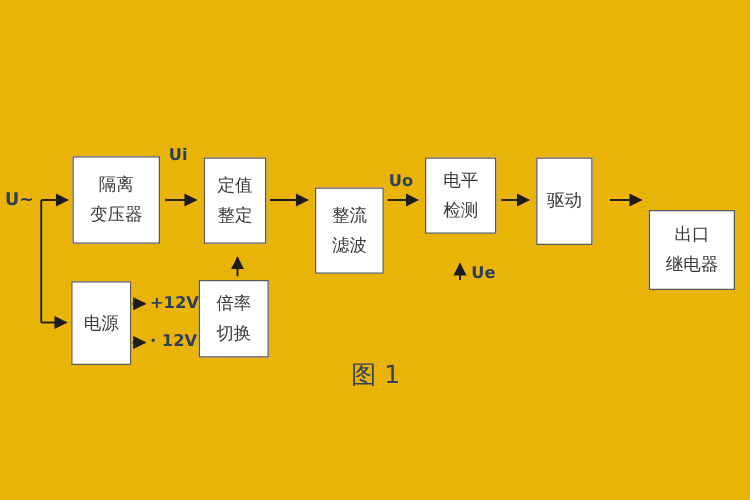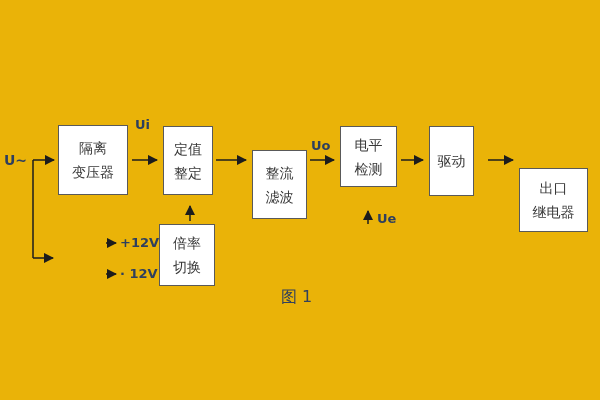--- a/index.html
+++ b/index.html
@@ -13,21 +13,21 @@
     display:flex; flex-direction:column; align-items:center; justify-content:center;
     gap:10px; color:#383838; font-size:14px; line-height:1;
   }
   .box span { white-space:nowrap; }
   .lbl {
     position:absolute; color:#2e3f5e; font-weight:700;
     font-size:13px; line-height:1; white-space:nowrap;
   }
   .lbl-big { font-size:14px; }
   .caption {
-    position:absolute; color:#33415c; font-size:16px; line-height:1;
+    position:absolute; color:#33415c; font-size:20px; line-height:1;
   }
   svg.connectors { position:absolute; left:0; top:0; width:600px; height:400px; }
   svg .wire { stroke:#1c1c1c; stroke-width:1.5; fill:none; }
 </style>
 </head>
 <body>
 
 <div class="canvas">
 
   <svg class="connectors" viewBox="0 0 600 400" xmlns="http://www.w3.org/2000/svg">
@@ -72,20 +72,23 @@
 
   <div class="box" style="left:429px; top:126px; width:45px; height:70px;">
     <span>驱动</span>
   </div>
 
   <div class="box" style="left:519px; top:136px; width:69px; height:64px;margin-top:32px;">
     <span>出口</span>
     <span>继电器</span>
   </div>
 
+  <div class="box" style="left:57px; top:225px; width:48px; height:67px;">
+    <span>电源</span>
+  </div>
 
   <div class="box" style="left:159px; top:224px; width:56px; height:62px;">
     <span>倍率</span>
     <span>切换</span>
   </div>
 
 
   <div class="lbl lbl-big" style="left:4px;  top:153px;">U~</div>
   <div class="lbl" style="left:135px; top:118px;">Ui</div>
   <div class="lbl" style="left:311px; top:139px;text-align:right;">Uo</div>

